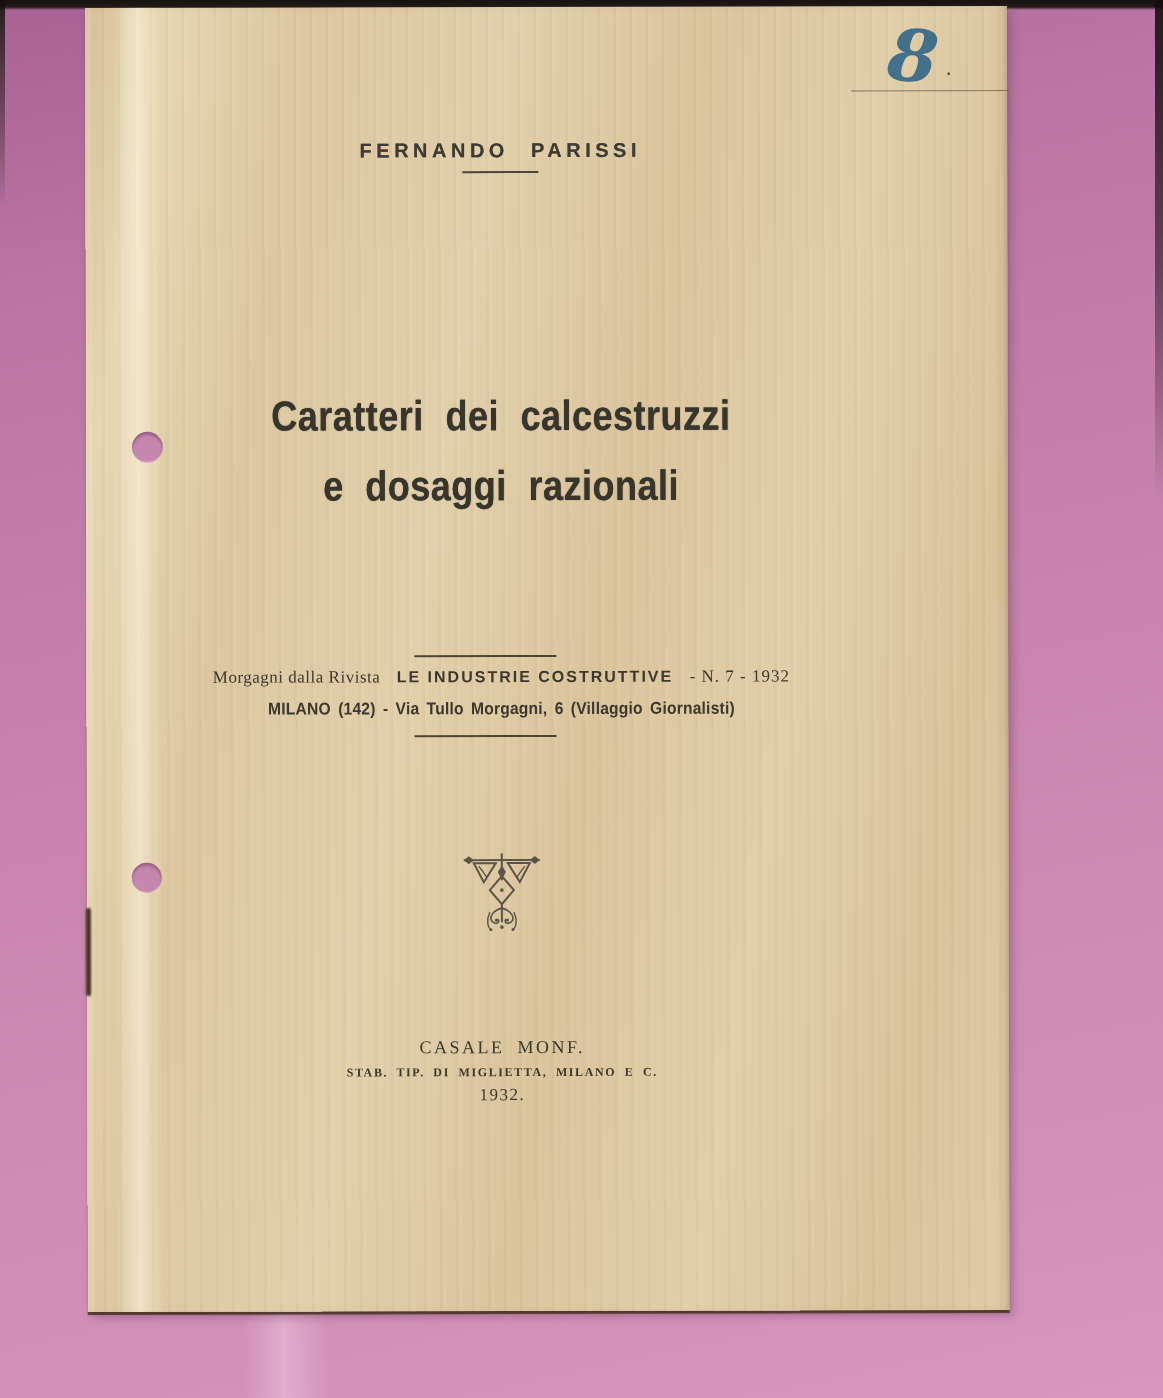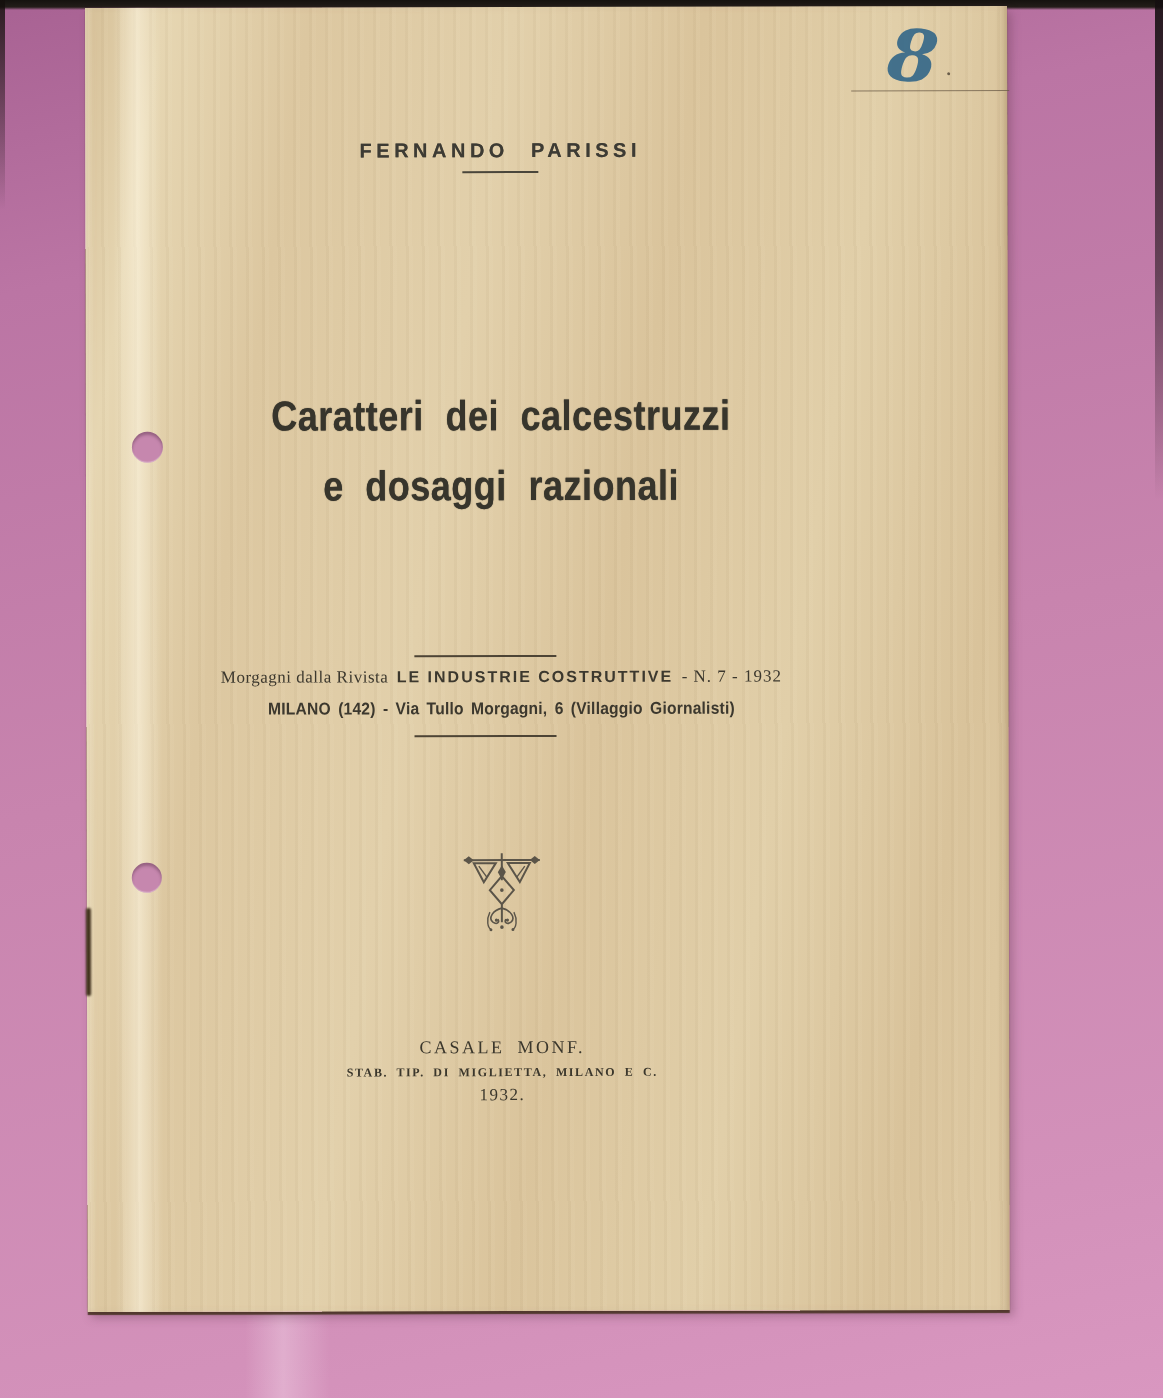--- a/index.html
+++ b/index.html
@@ -51,21 +51,21 @@
   .title{position:absolute;left:0;top:374px;width:100%;font-weight:bold;color:#37352c;
     font-size:42px;line-height:70px;letter-spacing:.5px;word-spacing:13px;
     text-shadow:0 0 1px rgba(45,42,35,.85);}
   .title .tline{display:block;transform:scaleX(.86);}
 
   .x-rule{position:absolute;left:-32px;right:0;margin:0 auto;width:142px;height:2px;background:#4d4435;}
   .x-rule-top{top:648px;}
   .x-rule-bottom{top:728px;}
   .extract-line{position:absolute;left:0;top:660px;width:100%;white-space:nowrap;color:#3c382e;}
   .extract-prefix{font-family:"Liberation Serif",serif;font-size:17px;letter-spacing:.5px;}
-  .journal-name{font-size:16px;font-weight:bold;letter-spacing:2px;margin:0 4px;}
+  .journal-name{font-size:16px;font-weight:bold;letter-spacing:2px;margin:0 12px;}
   .extract-issue{font-family:"Liberation Serif",serif;font-size:17px;letter-spacing:1px;margin-top:15px;}
   .address-line{position:absolute;left:0;top:692px;width:100%;
     font-size:17px;font-weight:bold;color:#3c382e;letter-spacing:.2px;word-spacing:3px;transform:scaleX(.92);}
 
   .ornament{position:absolute;left:0;right:0;top:843px;margin:0 auto;width:84px;height:82px;opacity:.85;}
 
   .imprint-city{position:absolute;left:0;top:1030px;width:100%;
     font-family:"Liberation Serif",serif;font-size:18px;letter-spacing:2.5px;word-spacing:6px;color:#3b372c;}
   .imprint-printer{position:absolute;left:0;top:1058px;width:100%;
     font-family:"Liberation Serif",serif;font-size:12px;font-weight:bold;letter-spacing:1.6px;word-spacing:4px;color:#3b372c;}

